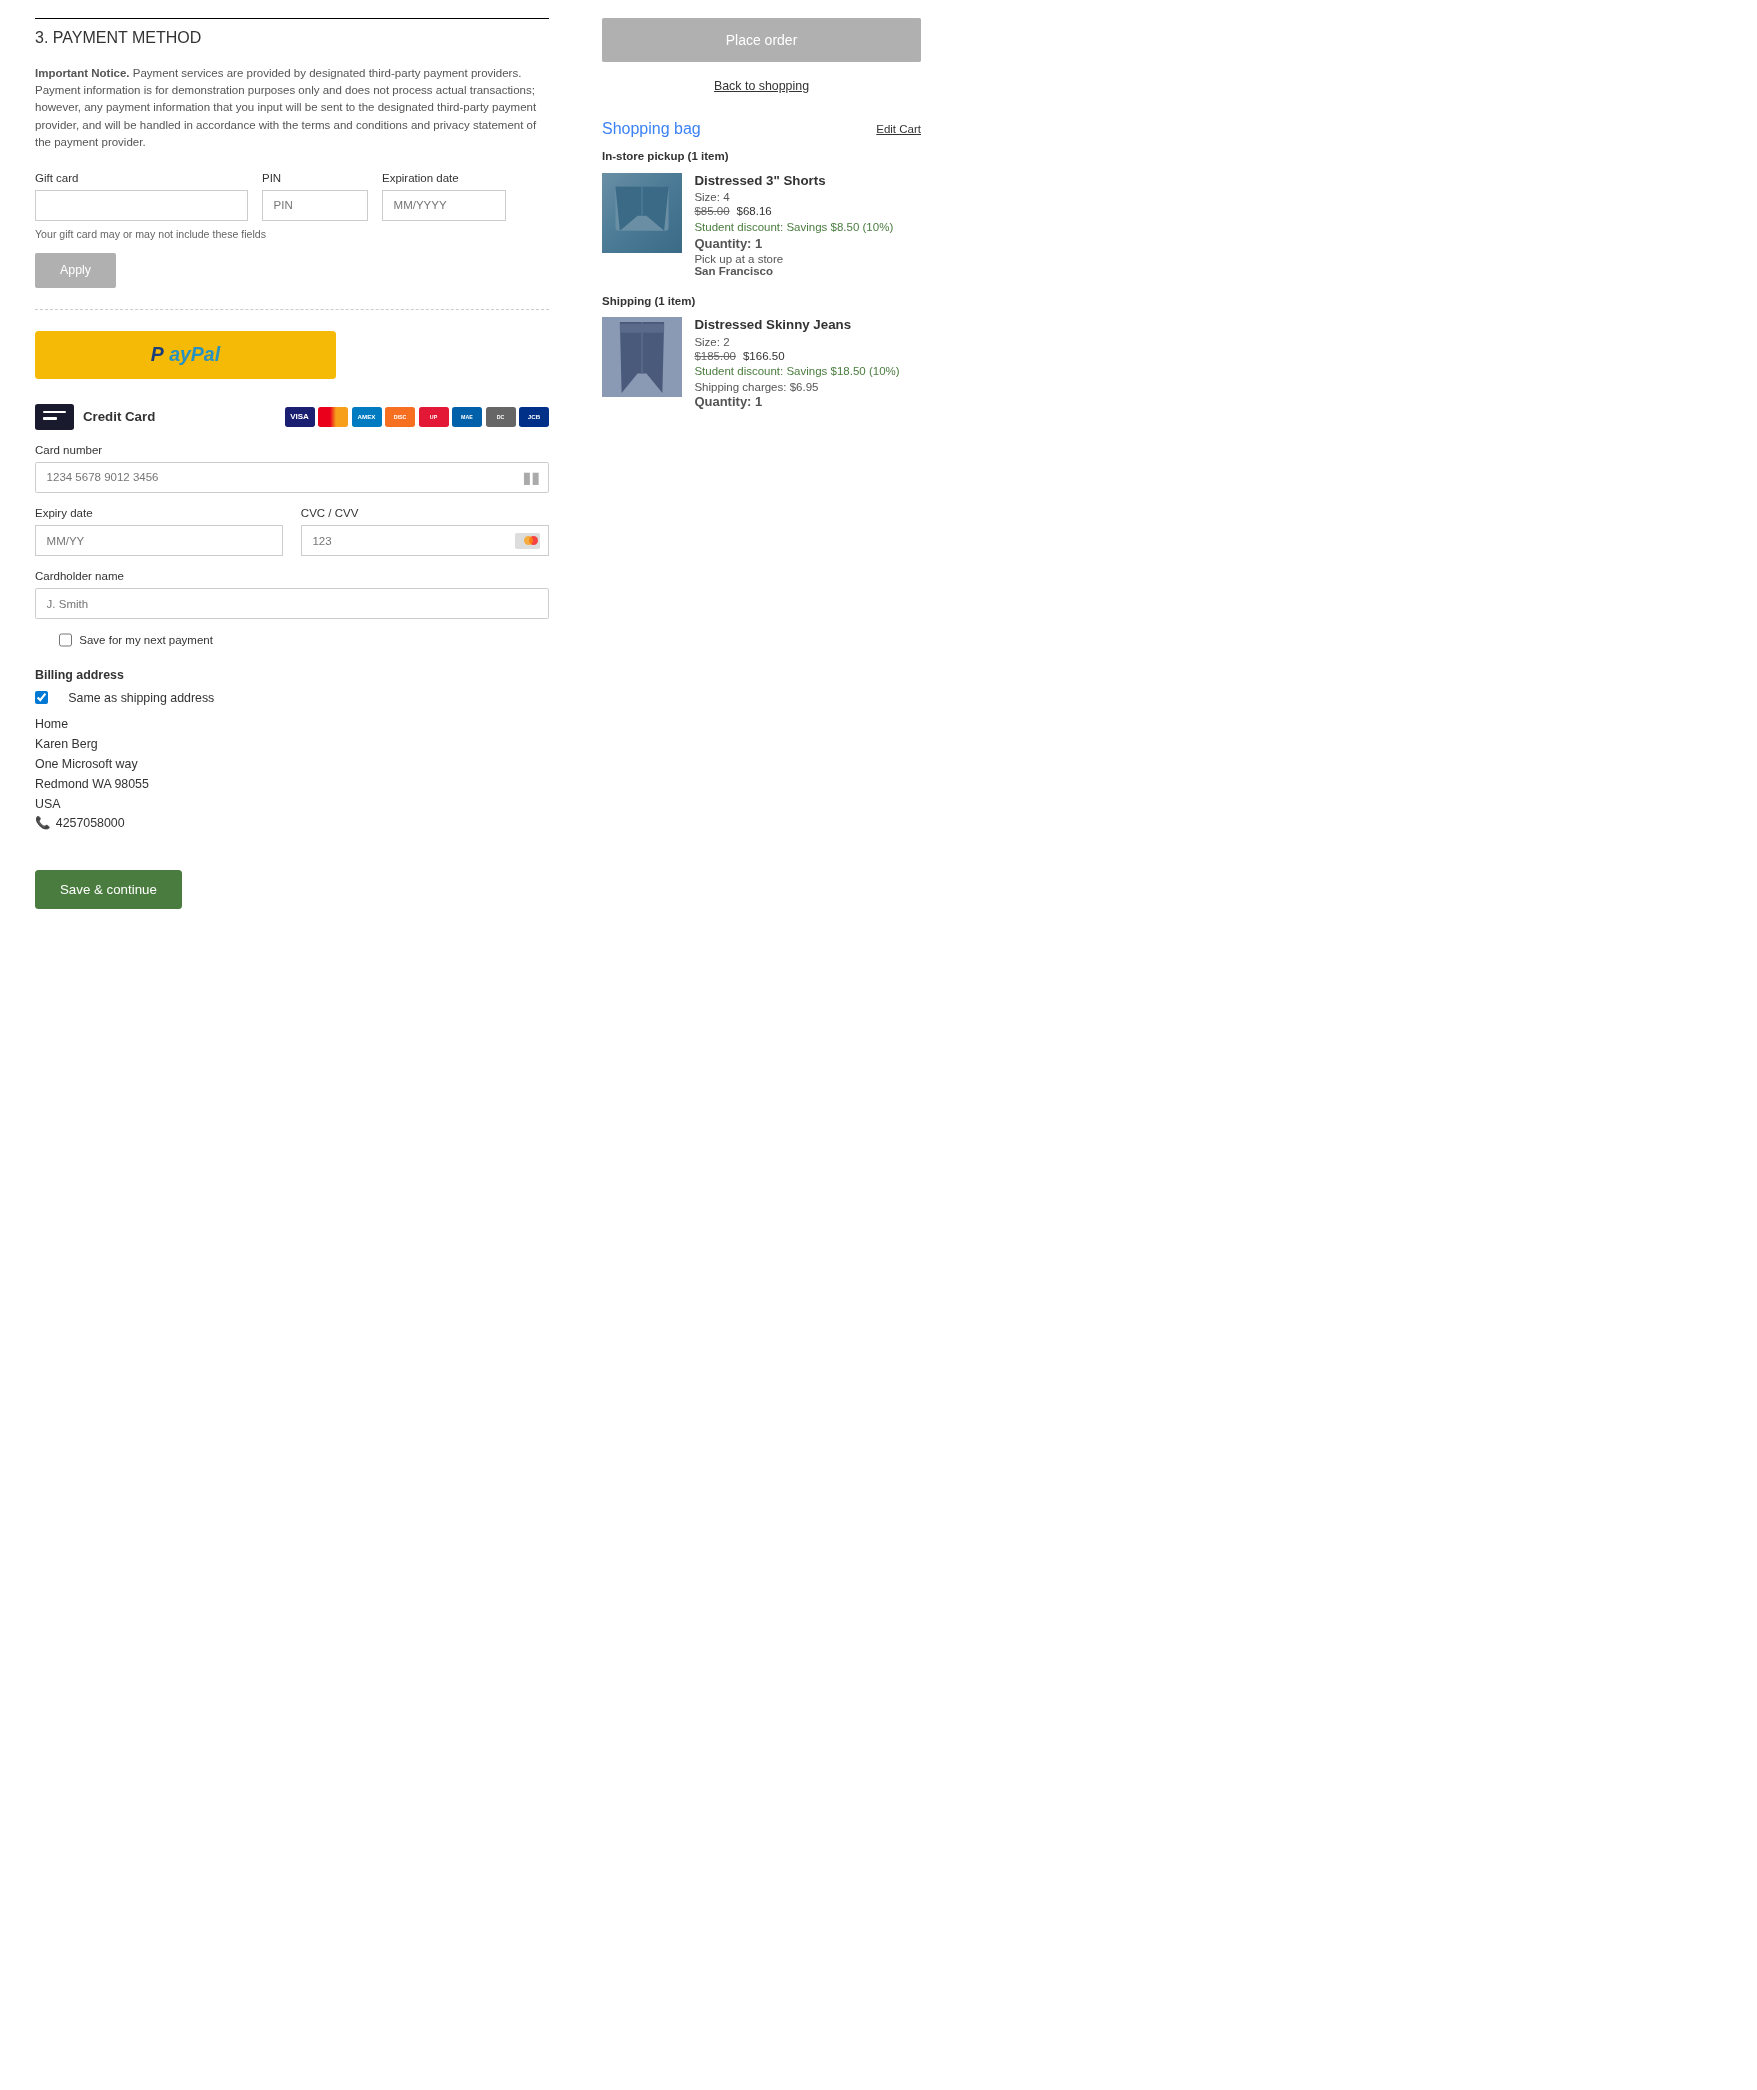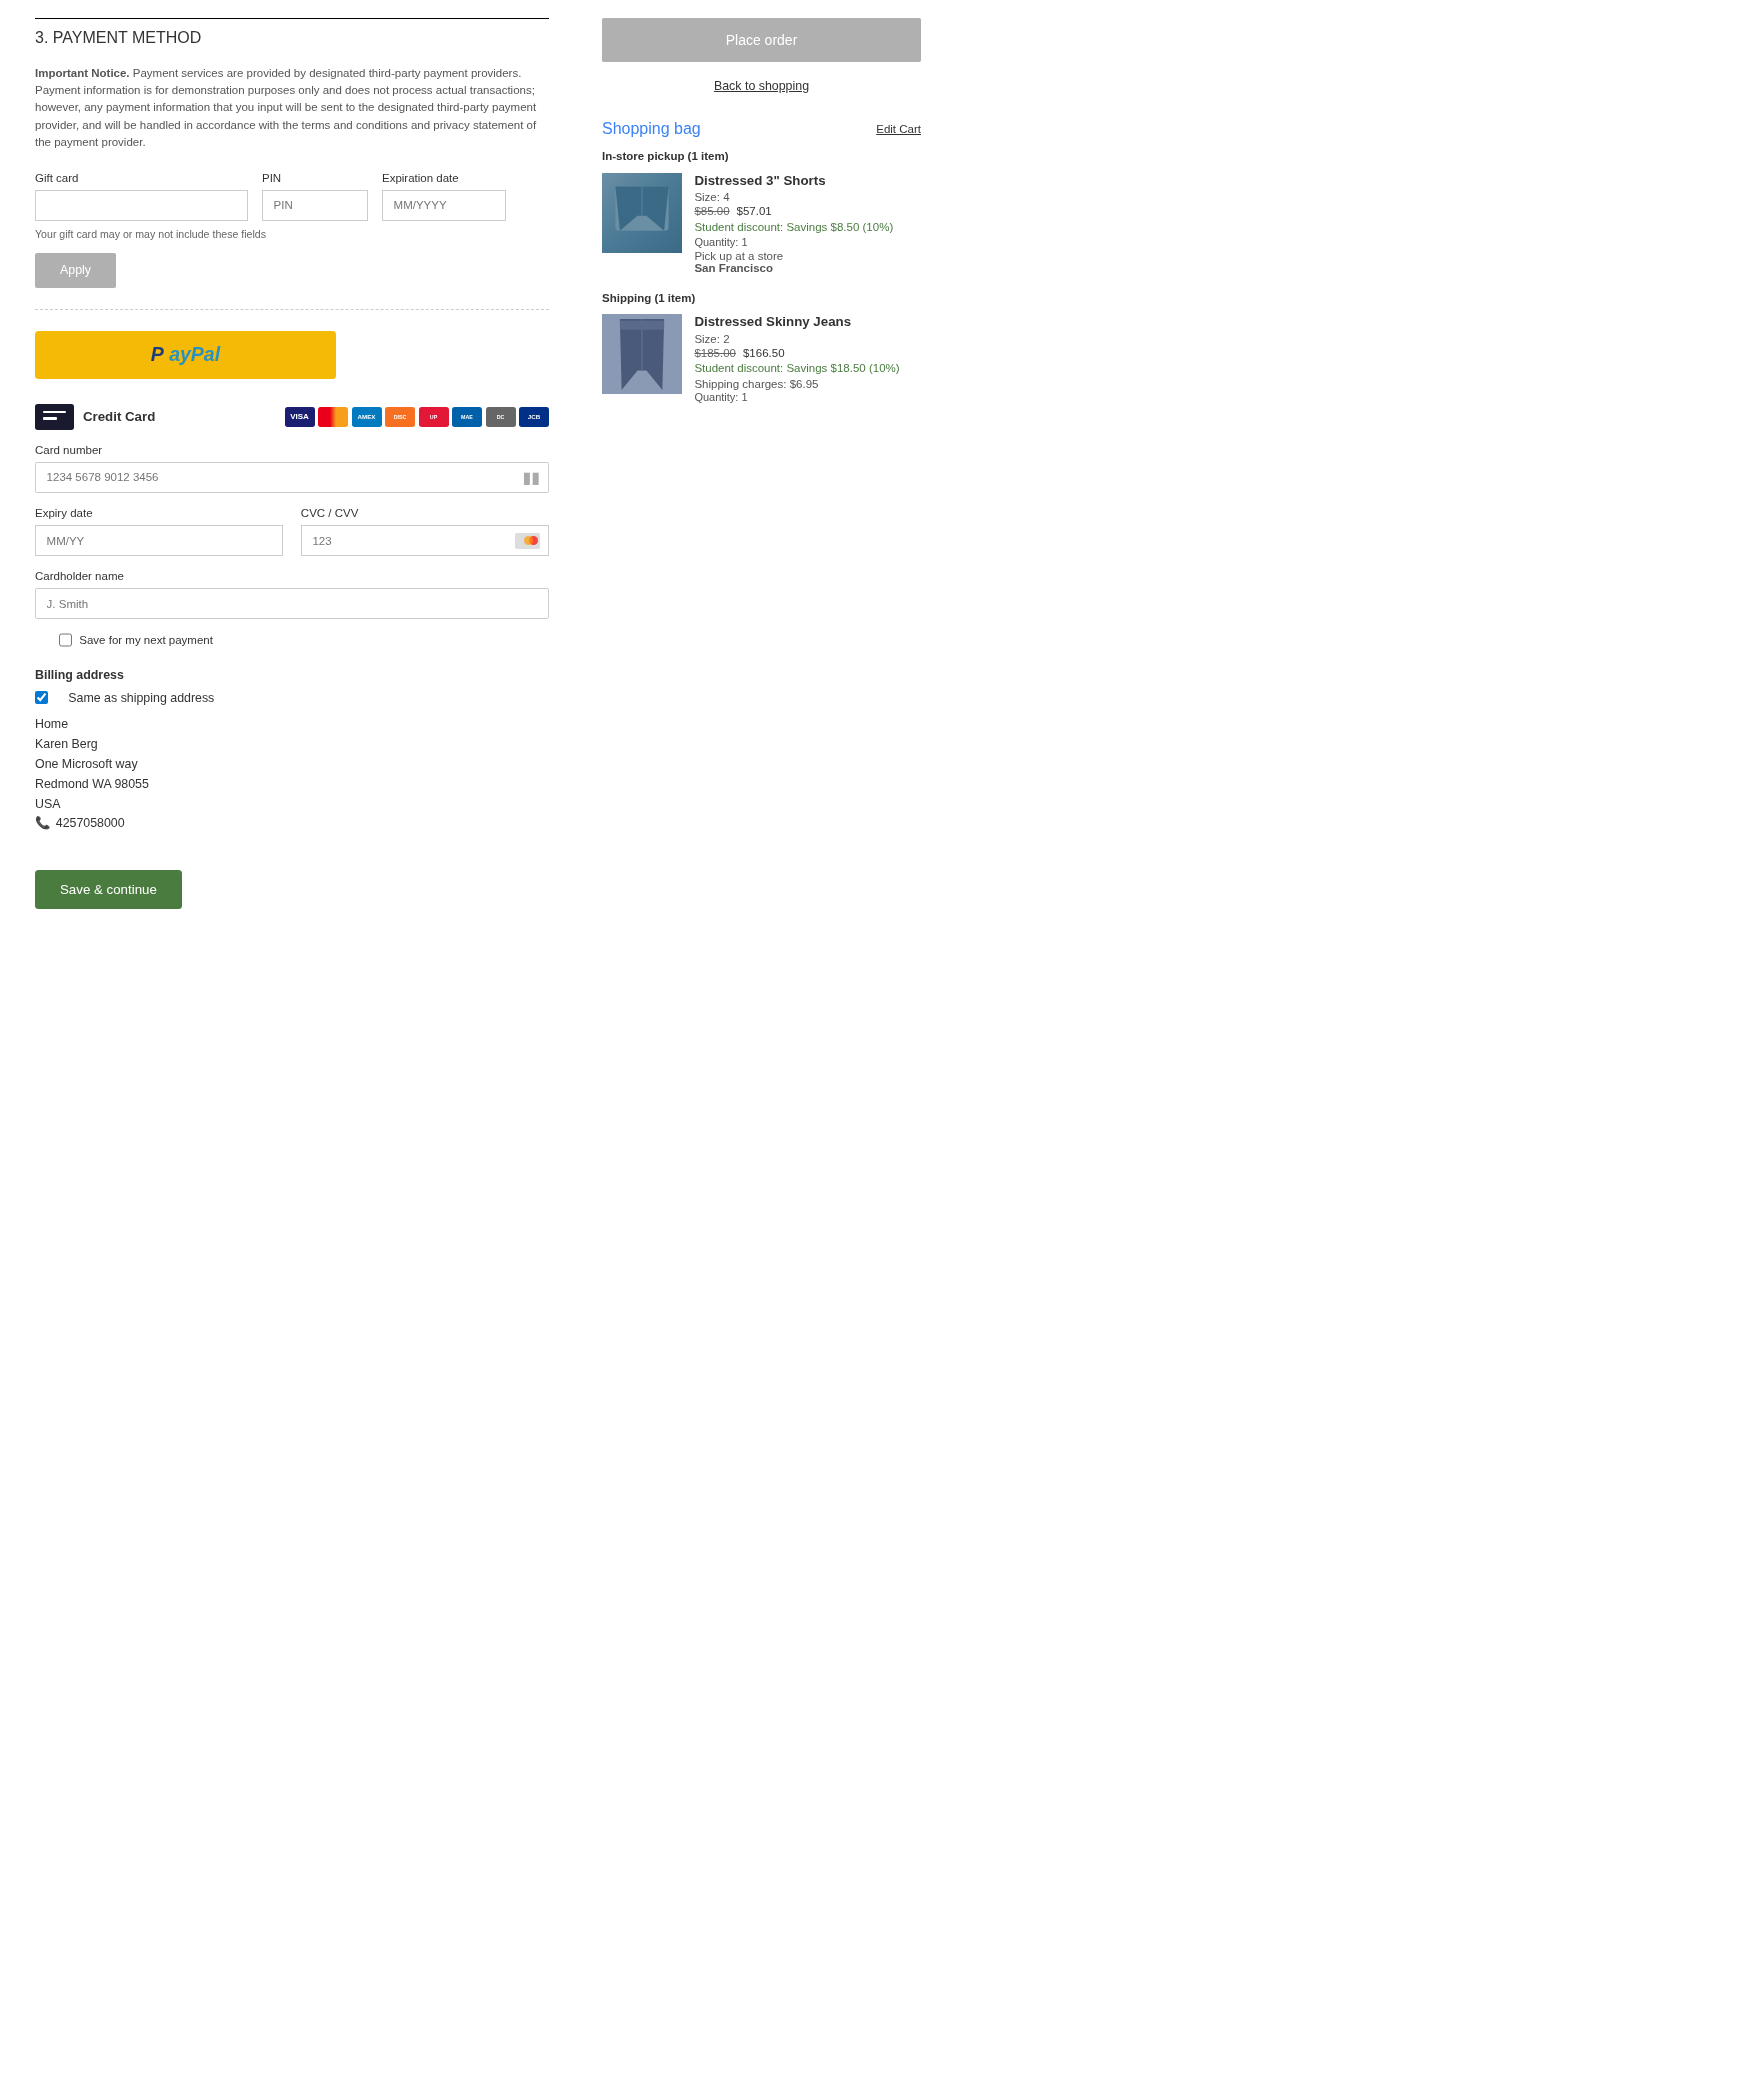--- a/index.html
+++ b/index.html
@@ -398,23 +398,24 @@
     .price-sale {
       font-size: 11.5px;
       color: #333;
     }
     .item-discount {
       color: #4a7c3f;
       font-size: 11.5px;
       margin-bottom: 3.5px;
     }
     .item-quantity {
-      font-size: 11px;
+      font-size: 13px;
       color: #555;
       margin-bottom: 1.8px;
+      font-weight: bold;
     }
     .item-pickup-store {
       font-size: 11.5px;
       color: #555;
     }
     .item-pickup-store strong {
       font-weight: bold;
     }
     .item-shipping-charge {
       font-size: 11.5px;
@@ -600,21 +601,21 @@
         </div>
       </div>
       <div class="item-details">
         <div class="item-name">Distressed 3" Shorts</div>
         <div class="item-size">
           <span>Size:</span>
           <span>4</span>
         </div>
         <div class="item-price-row">
           <span class="price-original">$85.00</span>
-          <span class="price-sale">$57.01</span>
+          <span class="price-sale">$68.16</span>
         </div>
         <div class="item-discount">Student discount: Savings $8.50 (10%)</div>
         <div class="item-quantity">
           <span>Quantity:</span>
           <span>1</span>
         </div>
         <div class="item-pickup-store">
           <span>Pick up at a store</span><br>
           <strong>San Francisco</strong>
         </div>

